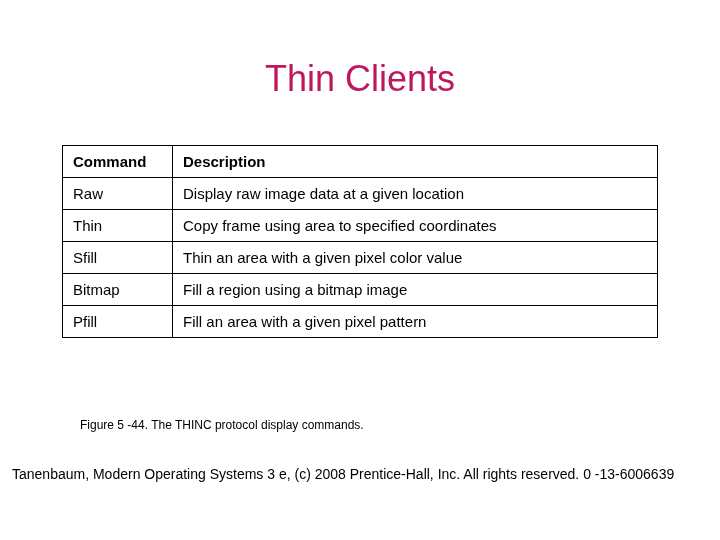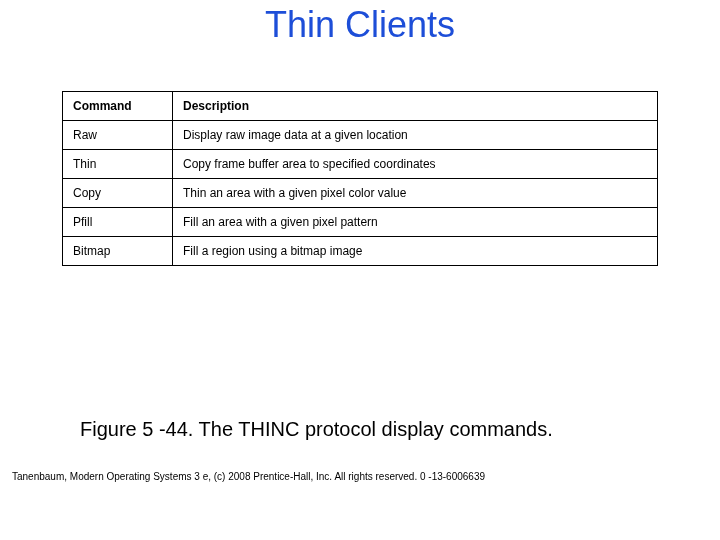--- a/index.html
+++ b/index.html
@@ -8,64 +8,65 @@
       box-sizing: border-box;
     }
     body {
       width: 720px;
       height: 540px;
       background: #ffffff;
       font-family: Arial, Helvetica, sans-serif;
       position: relative;
     }
     .title {
-      color: #1d4ed8;
+      color: #be185d;
       font-size: 36px;
       font-weight: normal;
       text-align: center;
-      padding-top: 4px;
+      padding-top: 12px;
       padding-bottom: 45px;
+      margin-top: 46px;
     }
     .table-wrap {
       padding-left: 62px;
       padding-right: 62px;
     }
     table {
       border-collapse: collapse;
       width: 100%;
       background: #ffffff;
     }
     th, td {
       border: 1px solid #000000;
       text-align: left;
       padding: 7px 10px;
-      font-size: 12px;
+      font-size: 15px;
       color: #000000;
       vertical-align: middle;
     }
     th {
       font-weight: bold;
     }
     th.col-command, td.col-command {
       width: 110px;
     }
     .caption {
       position: absolute;
       left: 0;
       right: 0;
       top: 418px;
-      font-size: 20px;
+      font-size: 12px;
       color: #000000;
       padding-left: 80px;
     }
     .footer {
       position: absolute;
       bottom: 58px;
       left: 12px;
-      font-size: 10px;
+      font-size: 14px;
       color: #000000;
     }
   </style>
 </head>
 <body>
 
 <h1 class="title">Thin Clients</h1>
 
 <div class="table-wrap">
   <table>
@@ -75,33 +76,33 @@
         <th>Description</th>
       </tr>
     </thead>
     <tbody>
       <tr>
         <td class="col-command">Raw</td>
         <td>Display raw image data at a given location</td>
       </tr>
       <tr>
         <td class="col-command">Thin</td>
-        <td>Copy frame buffer area to specified coordinates</td>
+        <td>Copy frame using area to specified coordinates</td>
       </tr>
       <tr>
-        <td class="col-command">Copy</td>
+        <td class="col-command">Sfill</td>
         <td>Thin an area with a given pixel color value</td>
+      </tr>
+      <tr>
+        <td class="col-command">Bitmap</td>
+        <td>Fill a region using a bitmap image</td>
       </tr>
       <tr>
         <td class="col-command">Pfill</td>
         <td>Fill an area with a given pixel pattern</td>
-      </tr>
-      <tr>
-        <td class="col-command">Bitmap</td>
-        <td>Fill a region using a bitmap image</td>
       </tr>
     </tbody>
   </table>
 </div>
 
 <div class="caption">Figure 5 -44. The THINC protocol display commands.</div>
 
 <div class="footer">Tanenbaum, Modern Operating Systems 3 e, (c) 2008 Prentice-Hall, Inc. All rights reserved. 0 -13-6006639</div>
 
 </body></html>

